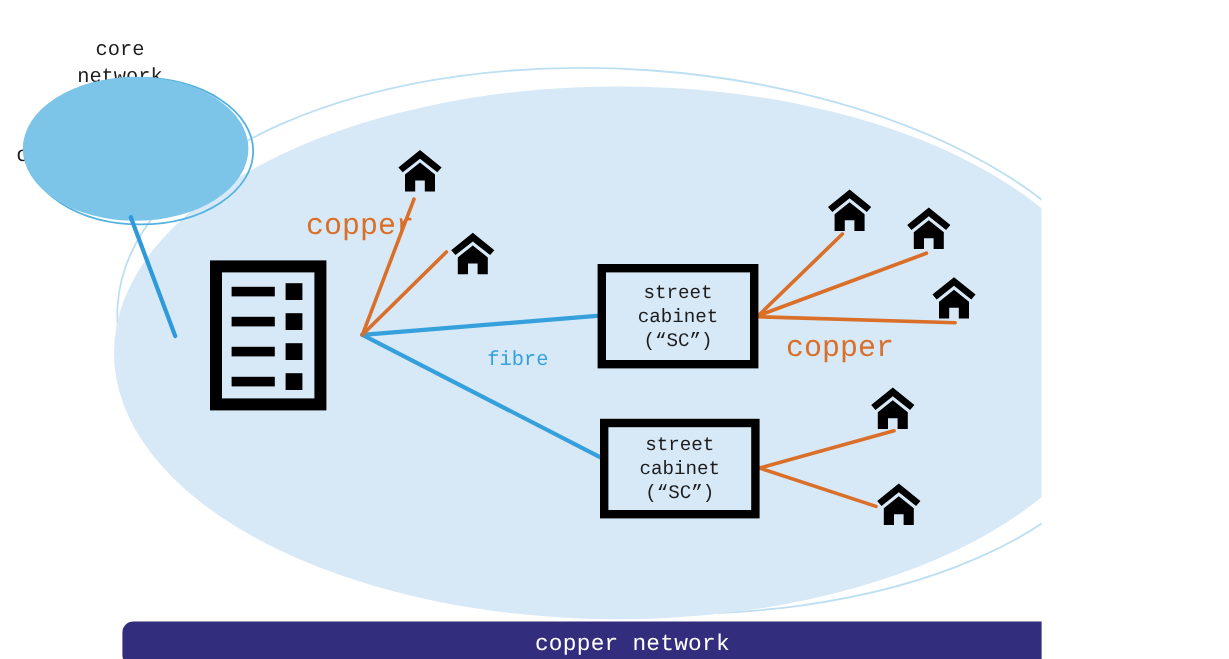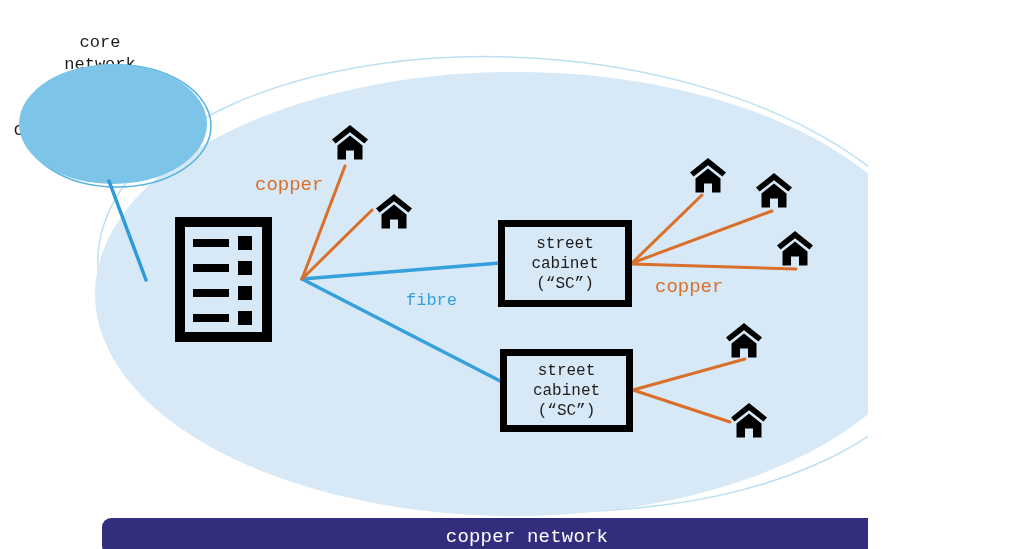--- a/index.html
+++ b/index.html
@@ -15,21 +15,21 @@
   .core-bubble-outline{fill:none;stroke:var(--core-outline,#55b2e0);stroke-width:1.5;}
   .copper-line{stroke:var(--copper,#d96f28);stroke-width:3;stroke-linecap:round;fill:none;}
   .fibre-line{stroke:var(--fibre,#35a0dc);stroke-width:3.5;stroke-linecap:round;fill:none;}
   .core-link{stroke:var(--core-link,#2e9ad9);stroke-width:3.5;stroke-linecap:round;}
   .icon-ink{fill:#000000;}
   .building-frame{fill:none;stroke:#000000;stroke-width:10;}
   
   .lbl{position:absolute;white-space:nowrap;}
   .core-label{left:13px;top:47px;width:200px;text-align:center;font-size:17px;line-height:22px;color:var(--ink,#1c1c1c);}
   .core-label div{white-space:nowrap;}
-  .copper-lbl{color:var(--copper,#d96f28);font-size:19px;}
+  .copper-lbl{color:var(--copper,#d96f28);font-size:25px;}
   .fibre-lbl{color:var(--fibre,#35a0dc);font-size:17px;}
   .copper1{left:255px;top:142px;}
   .fibre1{left:406px;top:259px;}
   .copper2{left:655px;top:244px;}
   .building-label{left:127px;top:317px;width:200px;text-align:center;font-size:18px;line-height:21px;color:var(--ink,#1c1c1c);}
   .cabinet{
     position:absolute;border:7px solid #000000;box-sizing:border-box;background:transparent;
     display:flex;flex-direction:column;align-items:center;justify-content:center;
     font-size:16px;line-height:20px;text-align:center;color:var(--ink,#1c1c1c);
   }

